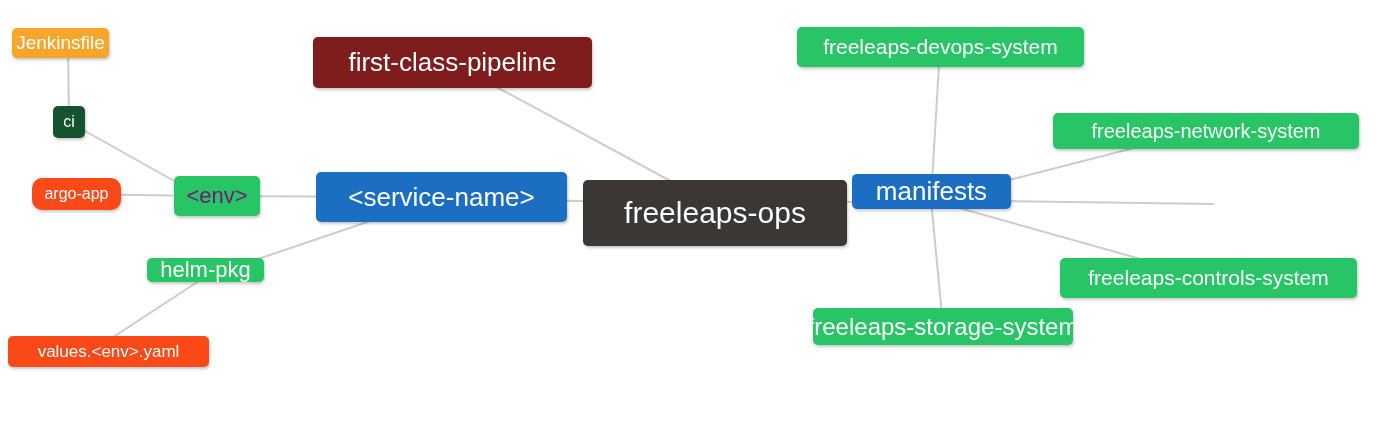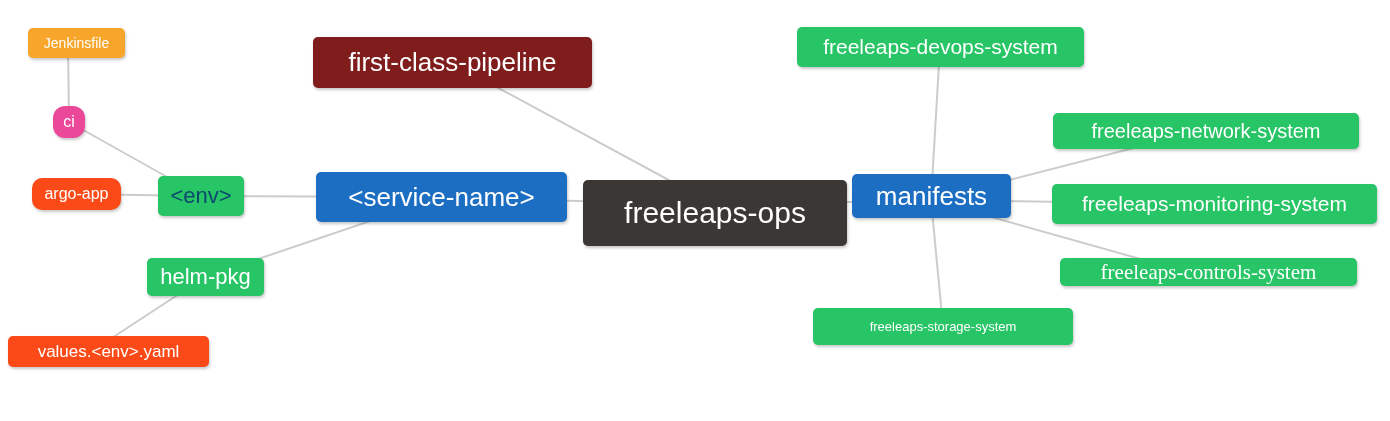--- a/index.html
+++ b/index.html
@@ -18,35 +18,35 @@
     align-items: center;
     justify-content: center;
     color: #ffffff;
     border-radius: 5px;
     box-shadow: 1px 2px 3px rgba(0,0,0,0.22);
     white-space: nowrap;
     cursor: pointer;
     user-select: none;
   }
   
-  .n-jenkinsfile          { left: 28px;   top: 28px;  width: 97px;  height: 30px; font-size: 14px; }
+  .n-jenkinsfile          { left: 12px;   top: 28px;  width: 97px;  height: 30px; font-size: 19px; }
   .n-ci                   { left: 53px;   top: 106px; width: 32px;  height: 32px; font-size: 16px; }
   .n-argo-app             { left: 32px;   top: 178px; width: 89px;  height: 32px; font-size: 16px; border-radius: 10px; }
   .n-env                  { left: 158px;  top: 176px; width: 86px;  height: 40px; font-size: 22px; }
-  .n-helm-pkg             { left: 147px;  top: 258px; width: 117px; height: 38px; font-size: 22px; }
+  .n-helm-pkg             { left: 147px;  top: 258px; width: 117px; height: 24px; font-size: 22px; }
   .n-values-env-yaml      { left: 8px;    top: 336px; width: 201px; height: 31px; font-size: 17px; }
   .n-first-class-pipeline { left: 313px;  top: 37px;  width: 279px; height: 51px; font-size: 26px; }
   .n-service-name         { left: 316px;  top: 172px; width: 251px; height: 50px; font-size: 26px; }
   .n-freeleaps-ops        { left: 583px;  top: 180px; width: 264px; height: 66px; font-size: 30px; }
-  .n-manifests            { left: 852px;  top: 174px; width: 159px; height: 44px; font-size: 26px; }
+  .n-manifests            { left: 852px;  top: 174px; width: 159px; height: 35px; font-size: 26px; }
   .n-devops-system        { left: 797px;  top: 27px;  width: 287px; height: 40px; font-size: 21px; }
   .n-network-system       { left: 1053px; top: 113px; width: 306px; height: 36px; font-size: 20px; }
   .n-monitoring-system    { left: 1052px; top: 184px; width: 325px; height: 40px; font-size: 21px; }
-  .n-controls-system      { left: 1060px; top: 258px; width: 297px; height: 28px; font-size: 21px; font-family: Liberation Serif, serif; }
-  .n-storage-system       { left: 813px;  top: 308px; width: 260px; height: 37px; font-size: 13px; }
+  .n-controls-system      { left: 1060px; top: 258px; width: 297px; height: 40px; font-size: 21px; }
+  .n-storage-system       { left: 813px;  top: 308px; width: 260px; height: 37px; font-size: 24px; }
 </style>
 </head>
 <body>
 
 <div class="canvas">
   <svg id="edges" width="1390" height="421">
       <line x1="68" y1="43" x2="69" y2="122" stroke="#CCCCCC" stroke-width="2"></line>
       <line x1="69" y1="122" x2="201" y2="196" stroke="#CCCCCC" stroke-width="2"></line>
       <line x1="76" y1="194" x2="201" y2="196" stroke="#CCCCCC" stroke-width="2"></line>
       <line x1="201" y1="196" x2="441" y2="197" stroke="#CCCCCC" stroke-width="2"></line>
@@ -57,40 +57,39 @@
       <line x1="715" y1="205" x2="931" y2="200" stroke="#CCCCCC" stroke-width="2"></line>
       <line x1="931" y1="200" x2="940" y2="47" stroke="#CCCCCC" stroke-width="2"></line>
       <line x1="931" y1="200" x2="1200" y2="131" stroke="#CCCCCC" stroke-width="2"></line>
       <line x1="931" y1="200" x2="1214" y2="204" stroke="#CCCCCC" stroke-width="2"></line>
       <line x1="931" y1="200" x2="1208" y2="278" stroke="#CCCCCC" stroke-width="2"></line>
       <line x1="931" y1="200" x2="943" y2="326" stroke="#CCCCCC" stroke-width="2"></line>
     </svg>
 
   <div class="node n-jenkinsfile" style="background: rgb(247, 165, 43); color: rgb(255, 255, 255);">Jenkinsfile</div>
 
-  <div class="node n-ci" style="background: #ec4899; color: rgb(255, 255, 255); border-radius: 12px;">ci</div>
+  <div class="node n-ci" style="background: #14532d; color: rgb(255, 255, 255);">ci</div>
 
   <div class="node n-argo-app" style="background: rgb(251, 74, 23); color: rgb(255, 255, 255);">argo-app</div>
 
-  <div class="node n-env" style="background: rgb(39, 197, 102); color: #0c4a6e;">&lt;env&gt;</div>
+  <div class="node n-env" style="background: rgb(39, 197, 102); color: #701a75; margin-left: 16px;">&lt;env&gt;</div>
 
   <div class="node n-helm-pkg" style="background: rgb(39, 197, 102); color: rgb(255, 255, 255);">helm-pkg</div>
 
   <div class="node n-values-env-yaml" style="background: rgb(251, 74, 23); color: rgb(255, 255, 255);">values.&lt;env&gt;.yaml</div>
 
   <div class="node n-first-class-pipeline" style="background: #7f1d1d; color: rgb(255, 255, 255);">first-class-pipeline</div>
 
   <div class="node n-service-name" style="background: rgb(28, 110, 194); color: rgb(255, 255, 255);">&lt;service-name&gt;</div>
 
   <div class="node n-freeleaps-ops" style="background: rgb(59, 55, 52); color: rgb(255, 255, 255);">freeleaps-ops</div>
 
   <div class="node n-manifests" style="background: rgb(28, 110, 194); color: rgb(255, 255, 255);">manifests</div>
 
   <div class="node n-devops-system" style="background: rgb(39, 197, 102); color: rgb(255, 255, 255);">freeleaps-devops-system</div>
 
   <div class="node n-network-system" style="background: rgb(39, 197, 102); color: rgb(255, 255, 255);">freeleaps-network-system</div>
 
-  <div class="node n-monitoring-system" style="background: rgb(39, 197, 102); color: rgb(255, 255, 255);">freeleaps-monitoring-system</div>
 
   <div class="node n-controls-system" style="background: rgb(39, 197, 102); color: rgb(255, 255, 255);">freeleaps-controls-system</div>
 
   <div class="node n-storage-system" style="background: rgb(39, 197, 102); color: rgb(255, 255, 255);">freeleaps-storage-system</div>
 </div>
 
 </body></html>

